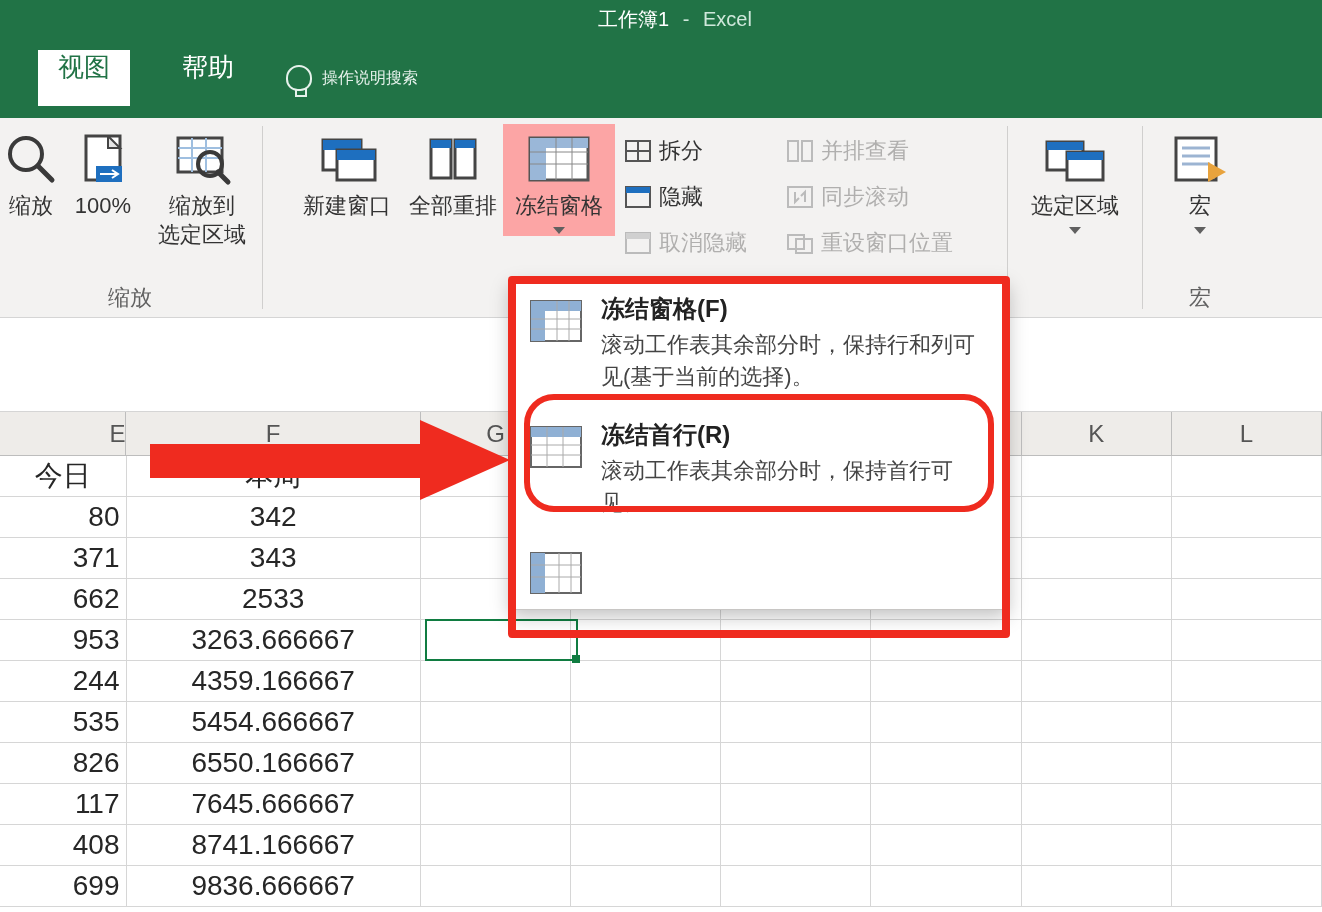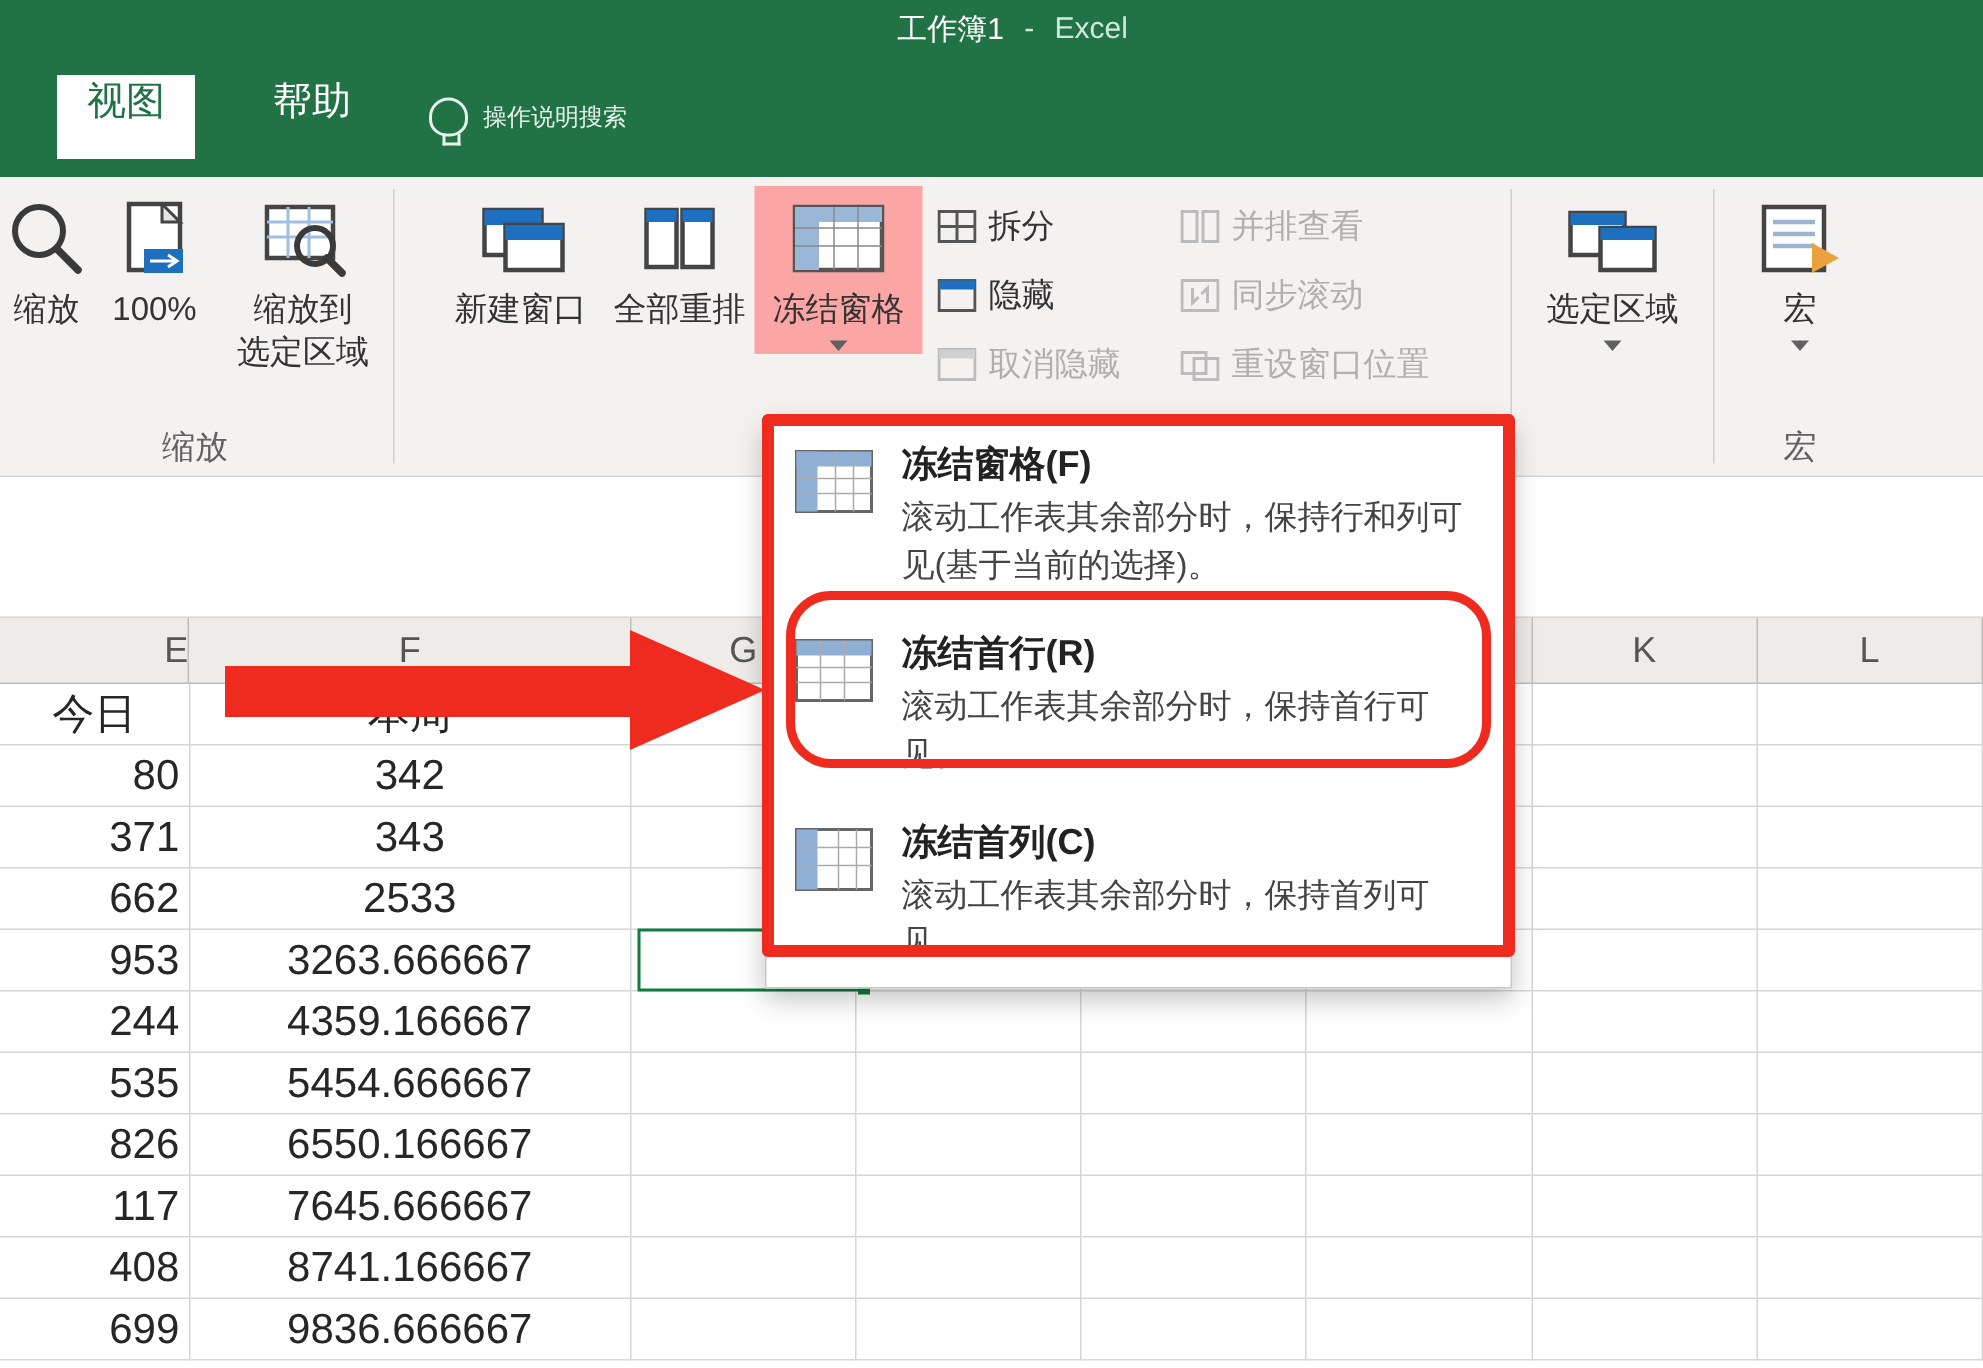--- a/index.html
+++ b/index.html
@@ -692,24 +692,20 @@
     <div class="fic">
       <svg width="54" height="44">
           <rect x="2" y="2" width="50" height="40" fill="#fff" stroke="#666" stroke-width="2"></rect>
           <rect x="2" y="2" width="14" height="40" fill="#8fb0d4"></rect>
           <line x1="2" y1="14" x2="52" y2="14" stroke="#aaa"></line>
           <line x1="2" y1="26" x2="52" y2="26" stroke="#aaa"></line>
           <line x1="30" y1="2" x2="30" y2="42" stroke="#aaa"></line>
           <line x1="42" y1="2" x2="42" y2="42" stroke="#aaa"></line>
         </svg>
     </div>
-    <div class="ftext">
-      <div class="ftitle">冻结首列(C)</div>
-      <div class="fdesc">滚动工作表其余部分时，保持首列可见。</div>
-    </div>
   </div>
 </div>
 
 <div class="anno-box" style="left:508px; top:276px; width:502px; height:362px"></div>
 
 <div class="anno-inner" style="left:524px; top:394px; width:470px; height:118px"></div>
 
 <div class="anno-arrow" style="left:150px; top:420px; width:390px; height:80px">
   <div class="shaft" style="left:0; top:24px; width:280px; height:34px"></div>
   <div class="head" style="left:270px; top:0"></div>

